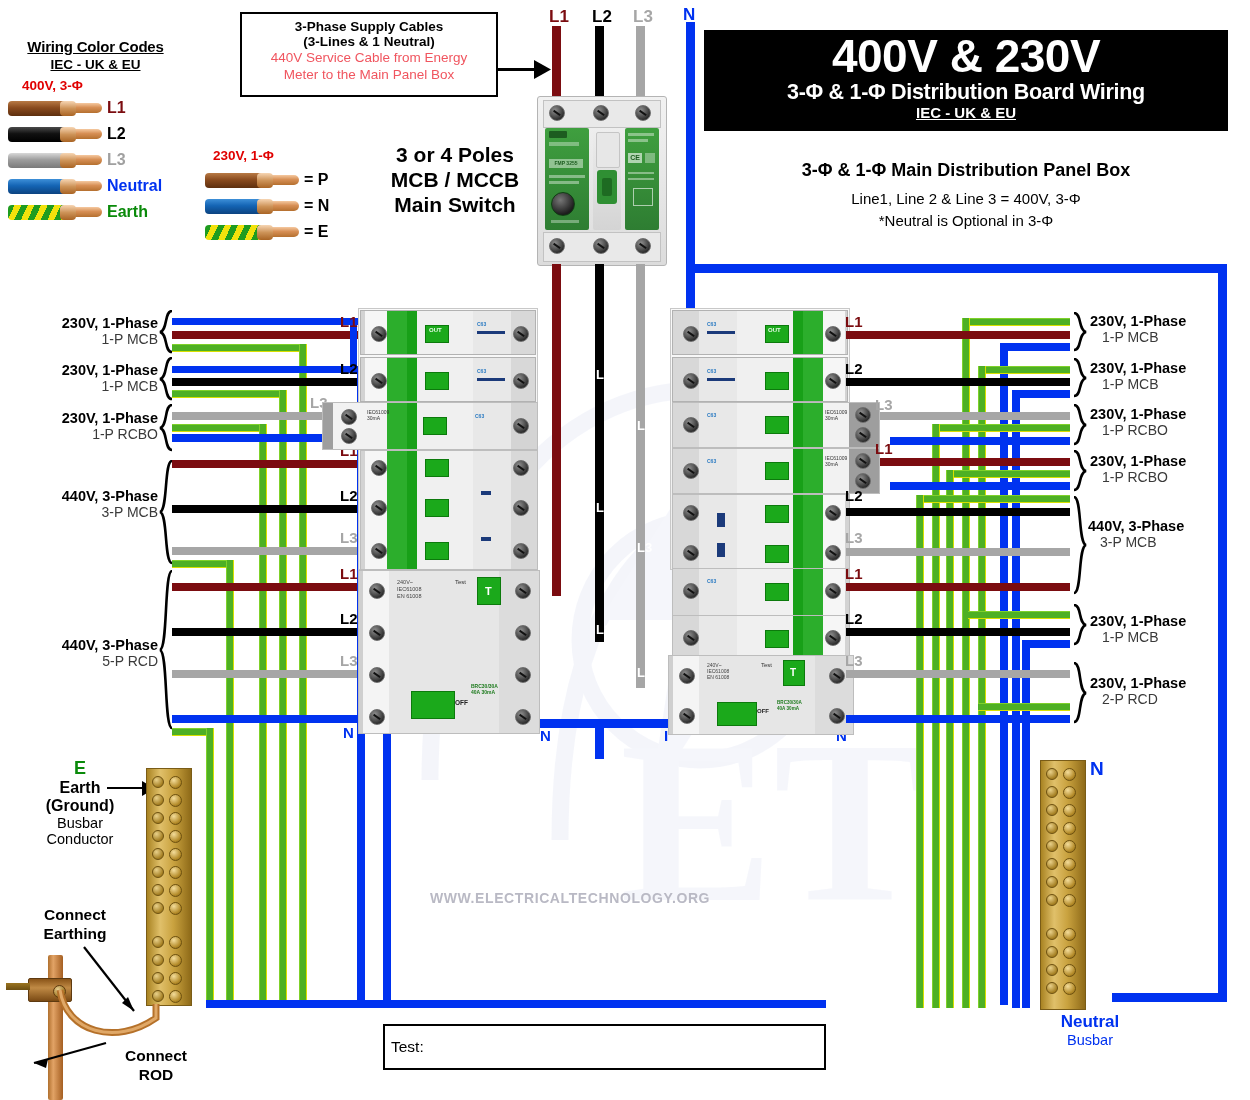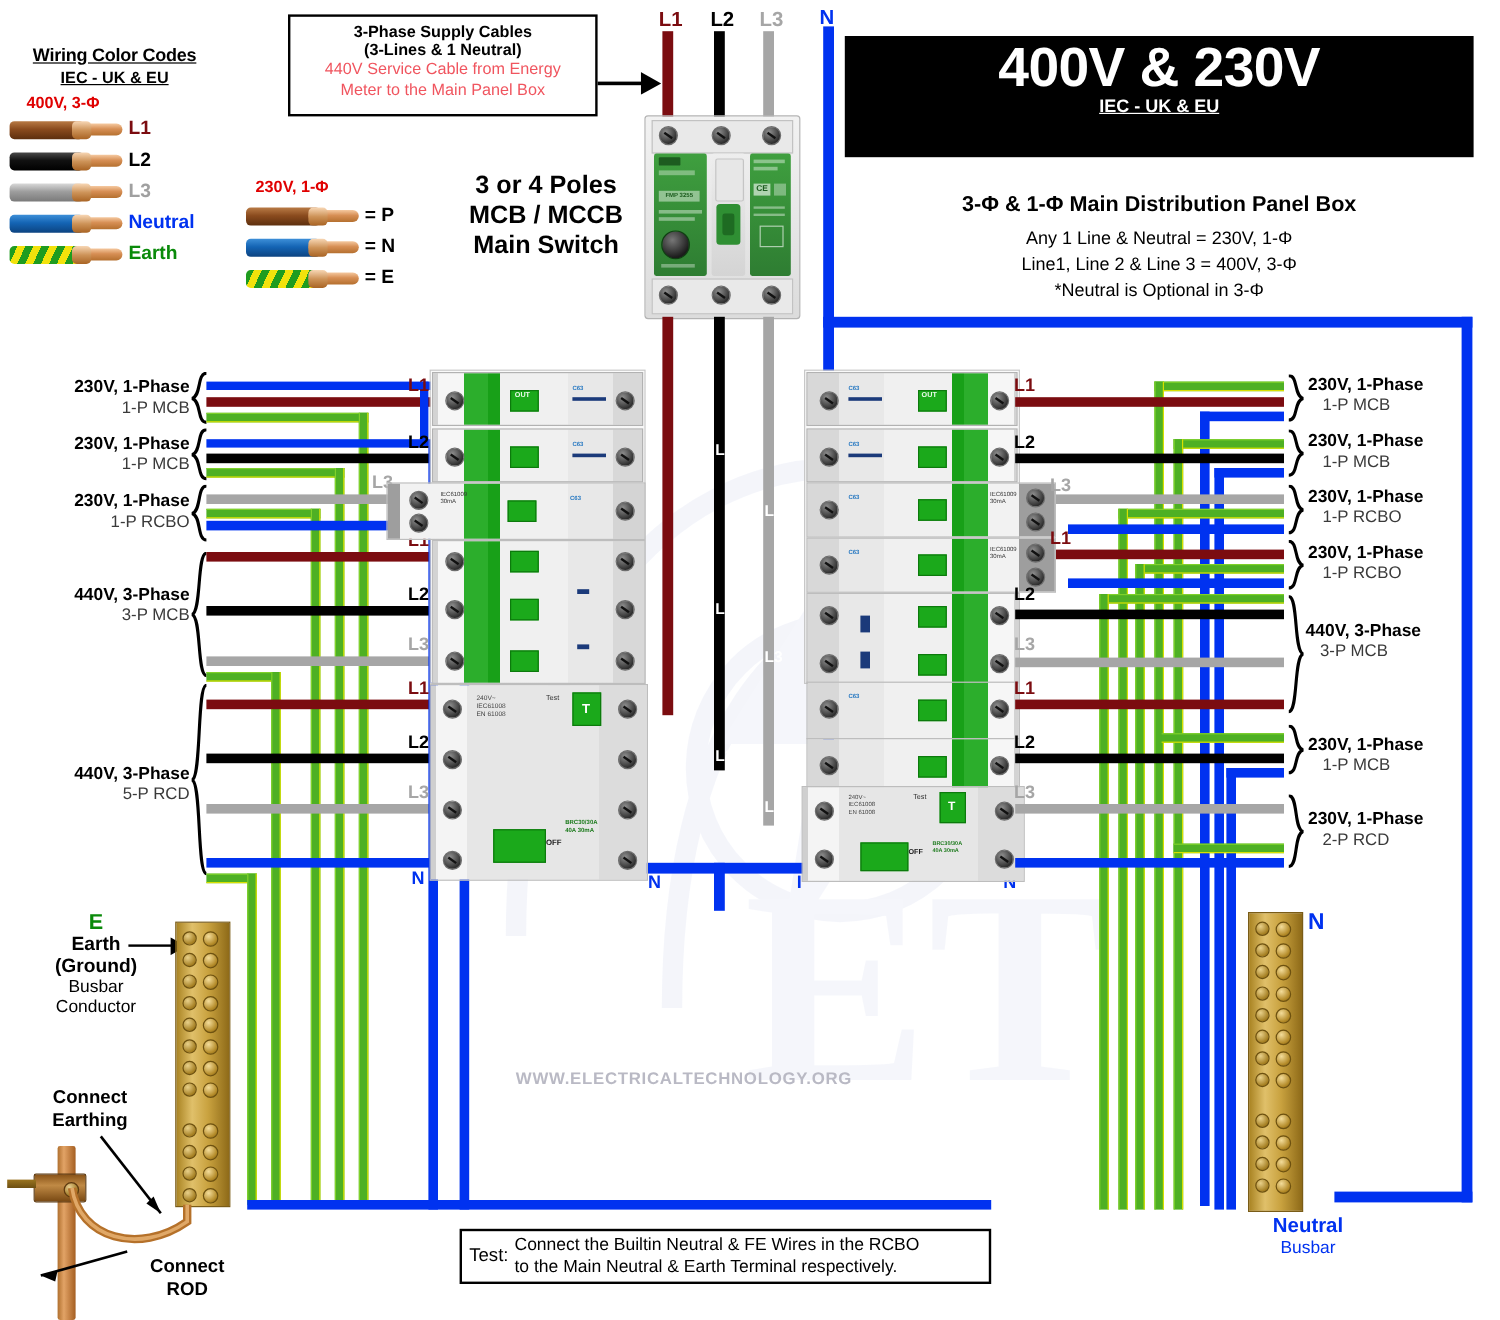--- a/index.html
+++ b/index.html
@@ -180,25 +180,25 @@
   <div class="l2">Meter to the Main Panel Box</div>
 </div>
 
 <div class="w abs" style="left:498px;top:68px;width:42px;height:3px;background:#000;"></div>
 <svg class="abs" style="left:534px;top:60px;" width="18" height="19">
     <polygon points="0,0 17,9.5 0,19" fill="#000"></polygon>
   </svg>
 
 <div id="titleBlk" class="abs">
   <div class="h1">400V &amp; 230V</div>
+  <div class="h2">3-Φ &amp; 1-Φ Distribution Board Wiring</div>
   <div class="h3">IEC - UK &amp; EU</div>
 </div>
 <div id="subTitle" class="abs">
   <div class="s1">3-Φ &amp; 1-Φ Main Distribution Panel Box</div>
-  <div class="s2">Any 1 Line &amp; Neutral = 230V, 1-Φ</div>
   <div class="s2">Line1, Line 2 &amp; Line 3 = 400V, 3-Φ</div>
   <div class="s2">*Neutral is Optional in 3-Φ</div>
 </div>
 
 <div id="mainSwLbl" class="abs">
   <div>3 or 4 Poles</div>
   <div>MCB / MCCB</div>
   <div>Main Switch</div>
 </div>
 
@@ -704,17 +704,13 @@
     <div class="abs bterm" style="left: 1063px; top: 982px;"></div>
   </div>
 <div class="abs" style="left:1090px;top:758px;font-size:19px;font-weight:bold;color:#0032f0;">N</div>
 <div id="nbLbl" class="abs">
   <div style="font-size:17px;font-weight:bold;color:#0032f0;">Neutral</div>
   <div style="font-size:14.5px;color:#0032f0;">Busbar</div>
 </div>
 
 <div id="noteBox" class="abs box">
   <div class="nl">Test:</div>
-  <div class="nt">
-    <div>Connect the Builtin Neutral &amp; FE Wires in the RCBO</div>
-    <div>to the Main Neutral &amp; Earth Terminal respectively.</div>
-  </div>
 </div>
 
 </body></html>

